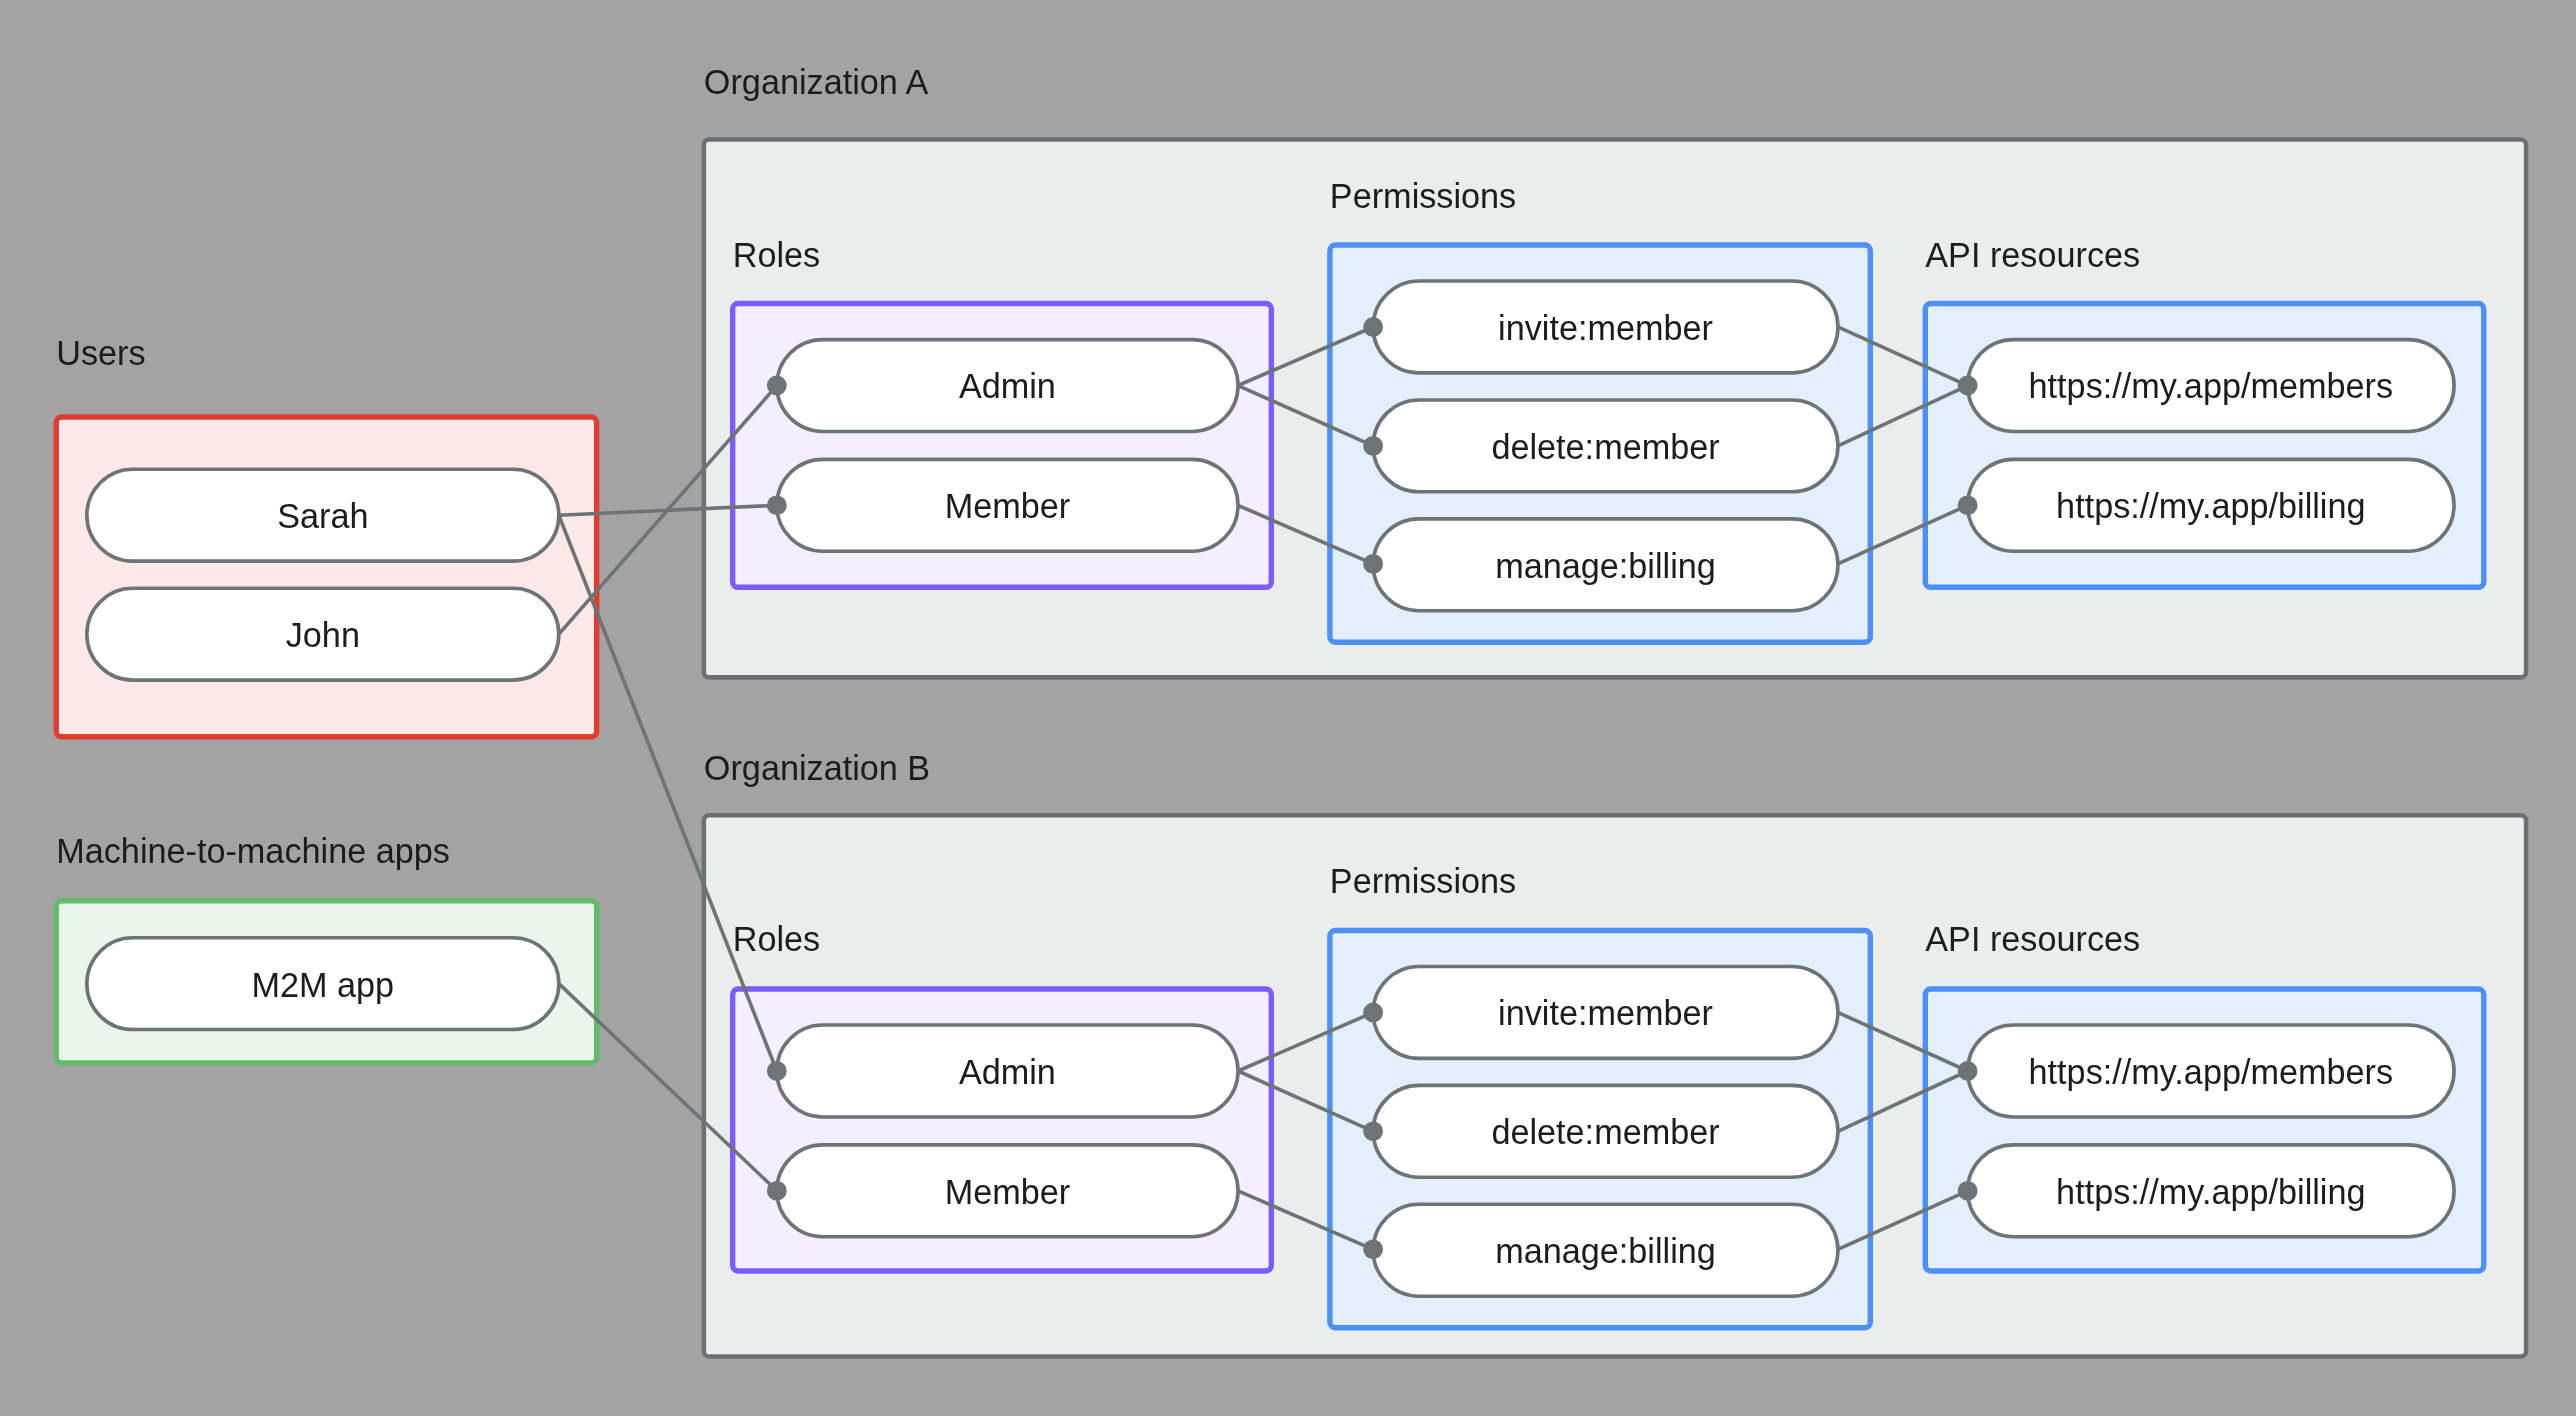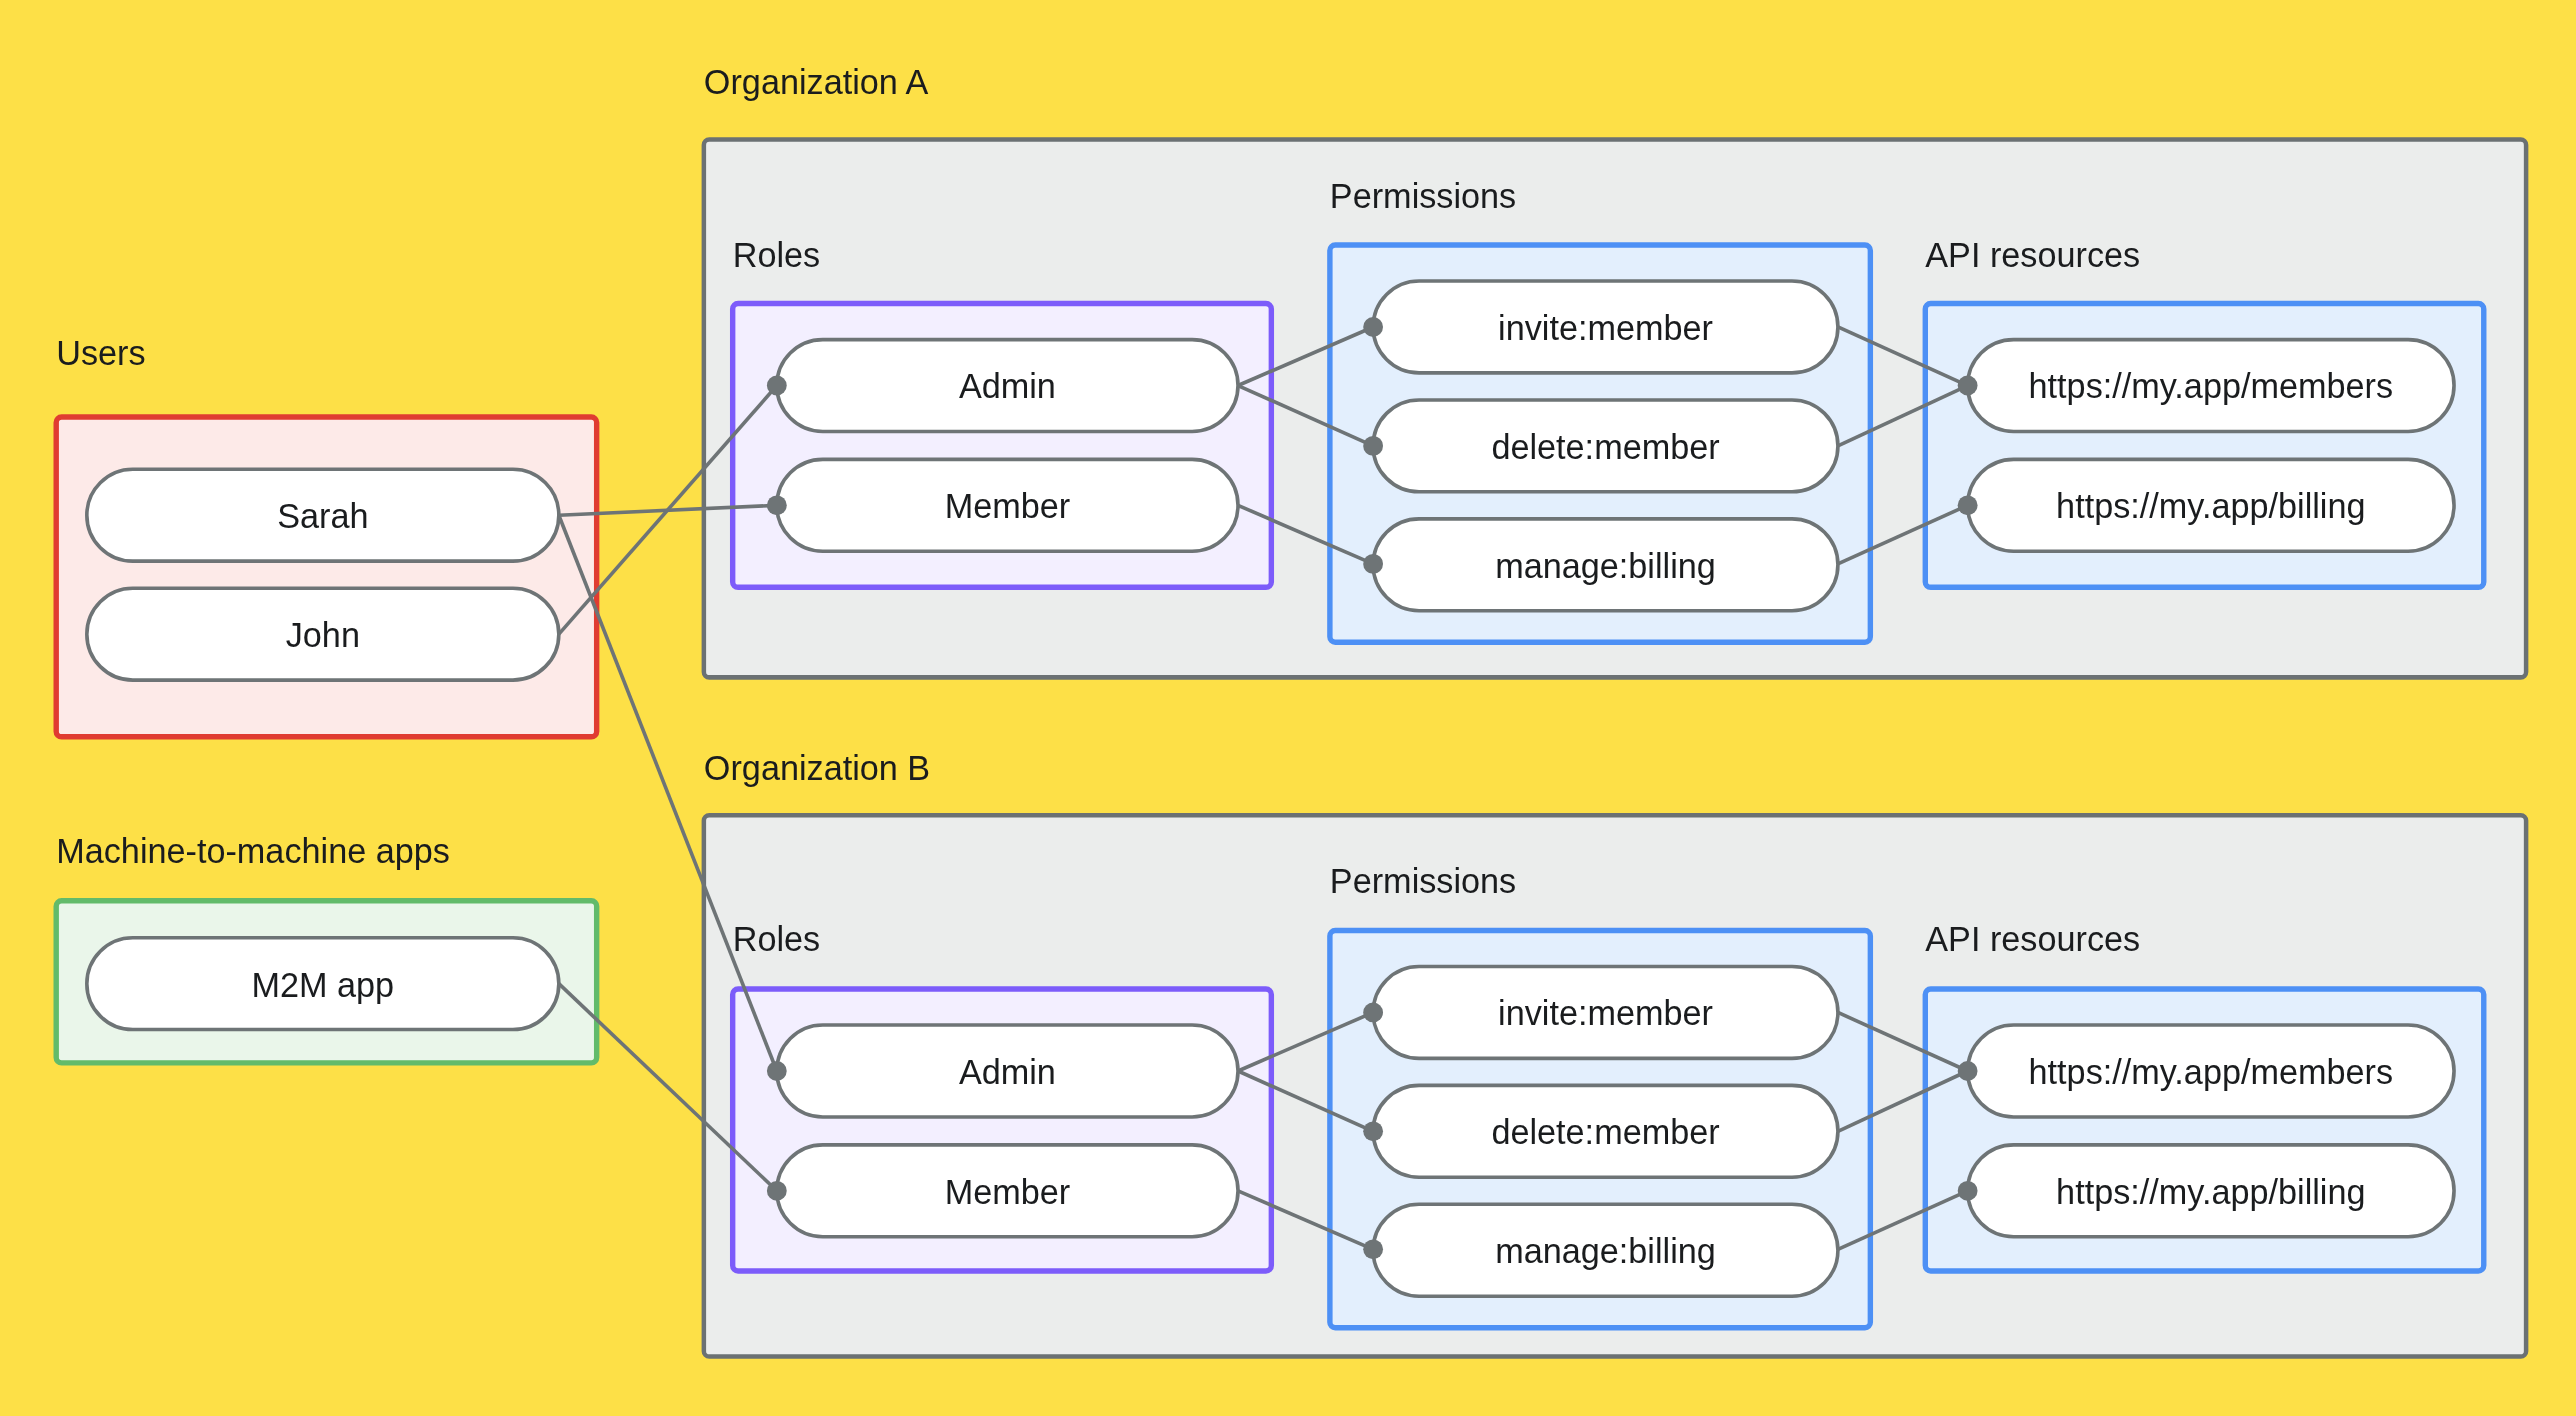--- a/index.html
+++ b/index.html
@@ -4,21 +4,21 @@
 <style>
   html, body {
     margin: 0;
     padding: 0;
     background: #f6f8f7;
   }
   #root {
     position: relative;
     width: 2576px;
     height: 1416px;
-    background: #fde047;
+    background: #a3a3a3;
     font-family: "Liberation Sans", sans-serif;
     overflow: hidden;
   }
   svg.diagram {
     position: absolute;
     left: 0;
     top: 0;
     width: 2576px;
     height: 1416px;
     display: block;

